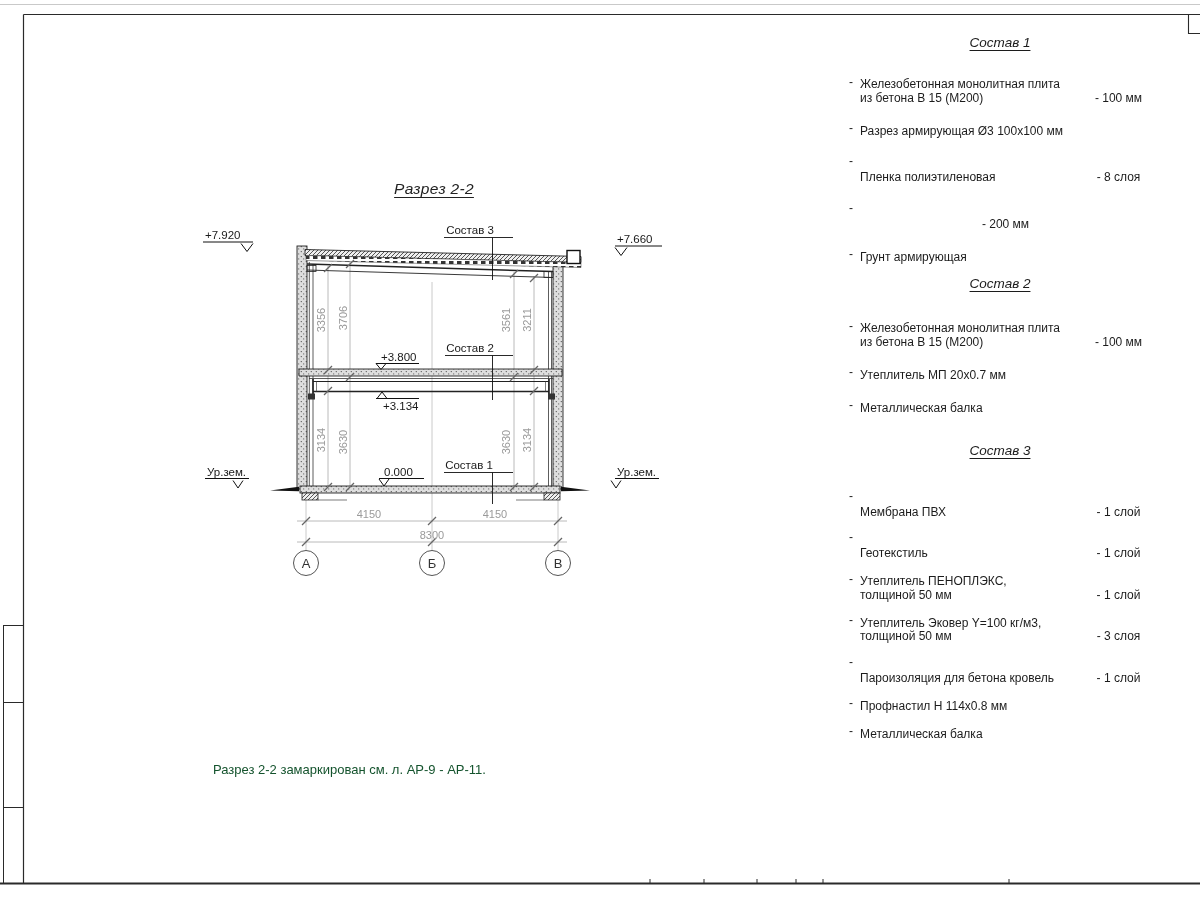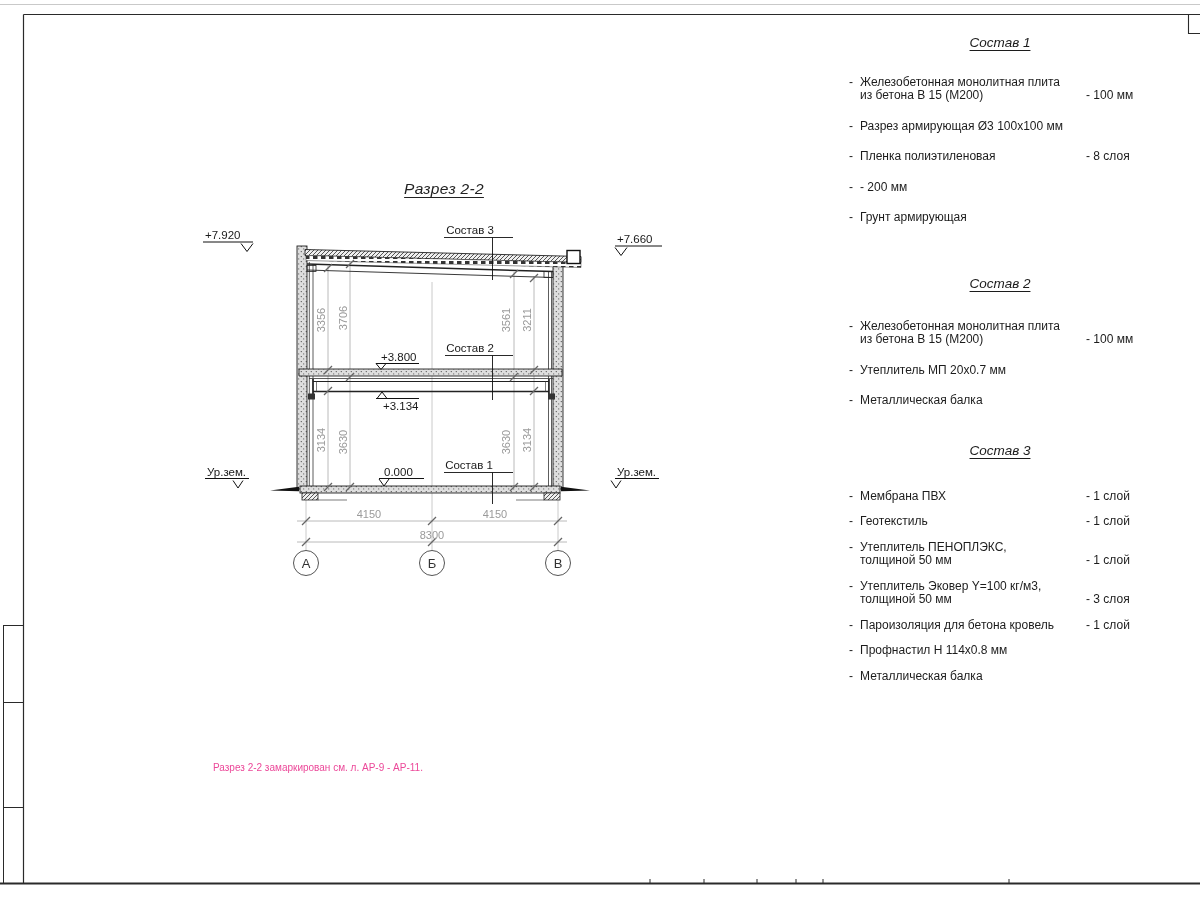--- a/index.html
+++ b/index.html
@@ -1,32 +1,32 @@
 <!DOCTYPE html>
 <html><head>
 <meta charset="utf-8">
 <style>
   html,body{margin:0;padding:0;background:#fff;}
   .page{position:relative;width:1200px;height:900px;background:#ffffff;overflow:hidden;
         font-family:"Liberation Sans",sans-serif;color:#1a1a1a;}
   .page svg{position:absolute;left:0;top:0;}
   .drw-title{position:absolute;left:434px;top:180px;transform:translateX(-50%);
         font-size:15.5px;font-style:italic;letter-spacing:.3px;white-space:nowrap;
-        text-decoration:underline;text-underline-offset:3px;color:#222;margin-left:10px;}
-  .caption{position:absolute;left:213px;top:762px;font-size:10px;color:#ec4899;white-space:nowrap;}
+        text-decoration:underline;text-underline-offset:3px;color:#222;}
+  .caption{position:absolute;left:213px;top:762px;font-size:13px;color:#14532d;white-space:nowrap;}
   .spec{position:absolute;left:849px;width:302px;font-size:12px;line-height:13.5px;color:#1c1c1c;}
   .spec-title{text-align:center;font-style:italic;font-size:13.5px;
         text-decoration:underline;text-underline-offset:3px;}
   .s1 .spec-title{margin-bottom:26px;} .s2 .spec-title{margin-bottom:29px;} .s3 .spec-title{margin-bottom:32px;}
   .spec-item{display:flex;align-items:flex-end;}
   .s1 .spec-item,.s2 .spec-item{margin-bottom:17px;}
   .s3 .spec-item{margin-bottom:12px;}
   .spec-item .dash{width:11px;flex:none;align-self:flex-start;}
   .spec-item .txt{width:226px;flex:none;white-space:pre-line;}
-  .spec-item .qty{flex:1;text-align:left;white-space:nowrap;}
+  .spec-item .qty{flex:1;text-align:center;white-space:nowrap;margin-top:16px;}
   text{font-family:"Liberation Sans",sans-serif;}
   .t-blk{fill:#1a1a1a;font-size:11.5px;}
   .t-dim{fill:#9a9a9a;font-size:11px;}
   .t-ax{fill:#333;font-size:13px;}
 </style>
 </head>
 <body>
 
 <div class="page">
 

